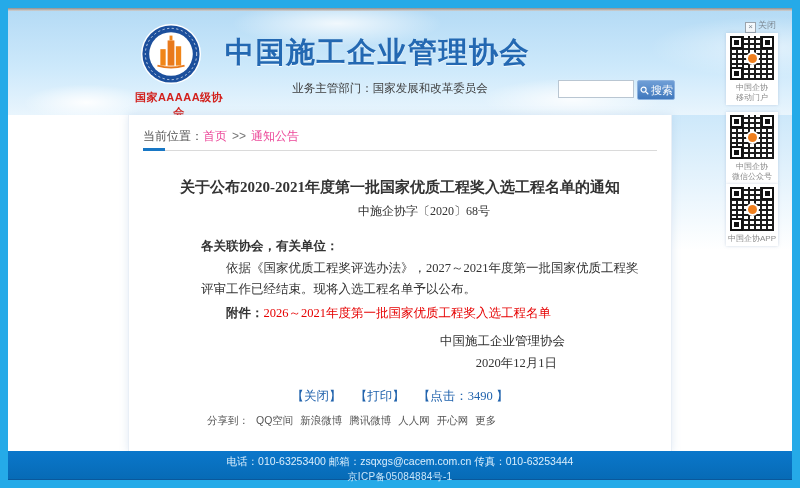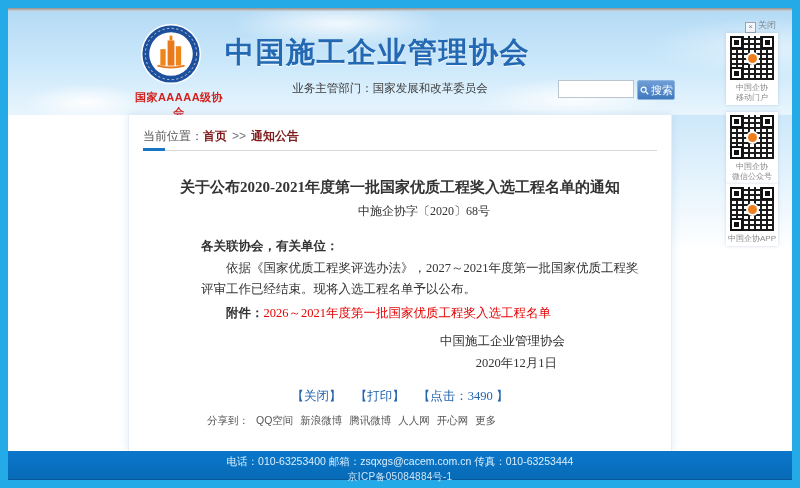--- a/index.html
+++ b/index.html
@@ -88,21 +88,21 @@
   .qr-label{margin-top:3px;text-align:center;font-size:8px;line-height:10px;color:#8a8a8a;}
   .qr-label span{display:block;}
   .qr-label span:empty{display:none;}
   
   .content{
     position:absolute;left:120px;top:107px;width:544px;bottom:29px;
     background:#fff;border-left:1px solid #e9eff6;border-right:1px solid #e9eff6;
     box-shadow:0 0 8px rgba(130,170,210,.25);overflow:hidden;box-sizing:border-box;
   }
   .crumb{margin:13px 14px 0;font-size:12px;color:#555;}
-  .crumb a{color:#7f1d1d;text-decoration:none;cursor:pointer;font-weight:bold;}
+  .crumb a{color:#ec4899;text-decoration:none;cursor:pointer;}
   .crumb .csep{margin:0 5px;color:#777;}
   .crumb-line{margin:5px 14px 0;border-bottom:1px solid #dadada;position:relative;height:0;}
   .crumb-line::before{content:"";position:absolute;left:0;top:-2px;width:22px;height:3px;background:#1877c5;}
   .art{font-family:"Liberation Serif","DejaVu Serif",serif;color:#333;}
   .art-title{
     margin:26px 30px 0;text-align:center;font-size:15px;font-weight:bold;line-height:20px;
   }
   .art-docno{margin-top:6px;text-align:center;font-size:12px;padding-left:48px;}
   .art-body{margin:16px 28px 0 72px;font-size:12.5px;line-height:21px;}
   .salutation{font-weight:bold;}

